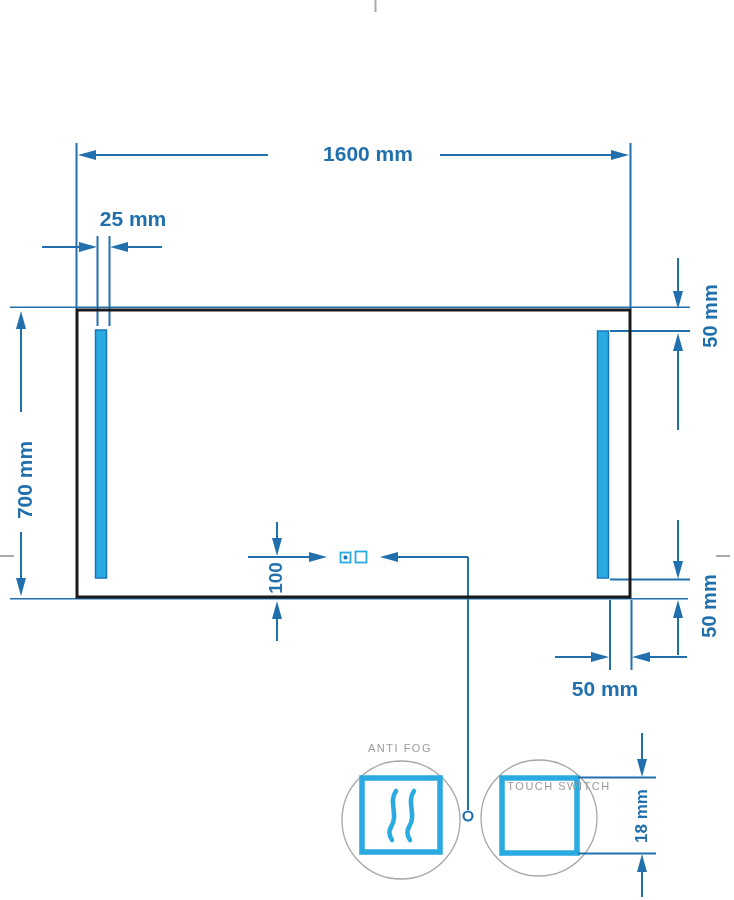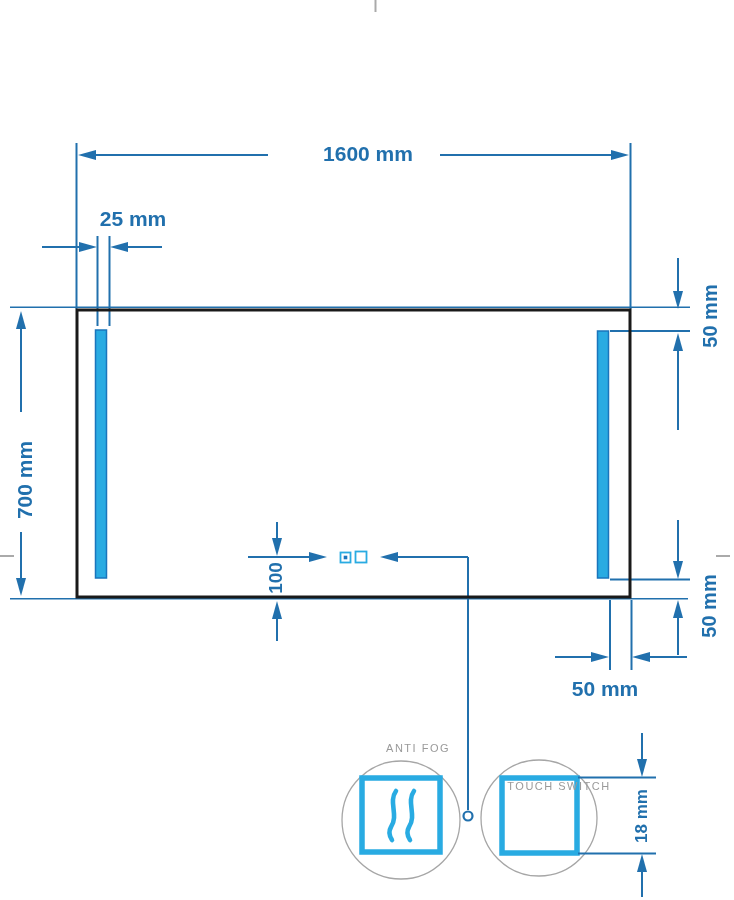--- a/index.html
+++ b/index.html
@@ -163,17 +163,17 @@
   <div class="dim-label rot" style="left:665px;top:304px;width:90px;font-size:20px;">50 mm</div>
 
   <div class="dim-label rot" style="left:664px;top:594px;width:90px;font-size:20px;">50 mm</div>
 
   <div class="dim-label" style="left:555px;top:677px;width:100px;">50 mm</div>
 
   <div class="dim-label rot mid-dim" style="left:246px;top:566px;width:60px;">100</div>
 
   <div class="dim-label rot small-dim" style="left:602px;top:804px;width:80px;">18 mm</div>
 
-  <div class="gray-label" style="left:350px;top:742px;width:100px;text-align:right;">ANTI FOG</div>
+  <div class="gray-label" style="left:350px;top:742px;width:100px;">ANTI FOG</div>
 
   <div class="gray-label" style="left:469px;top:780px;width:140px;padding-left:20px;">TOUCH SWITCH</div>
 
 </div>
 
 </body></html>

